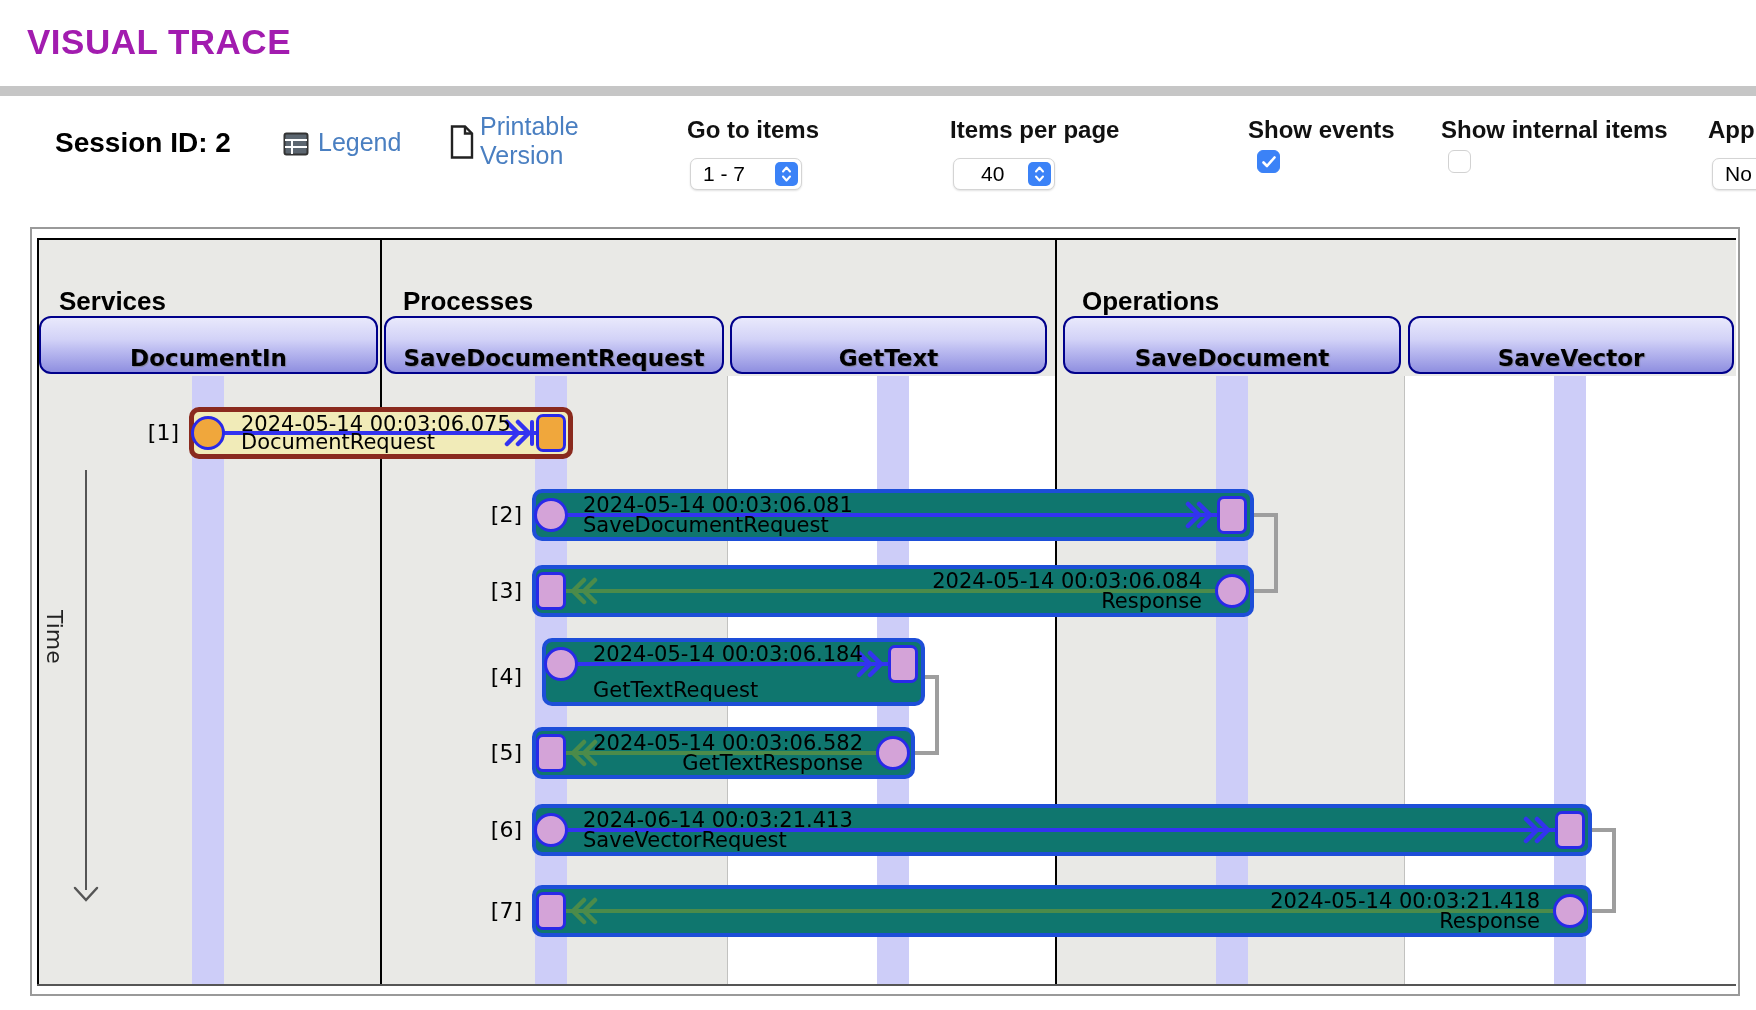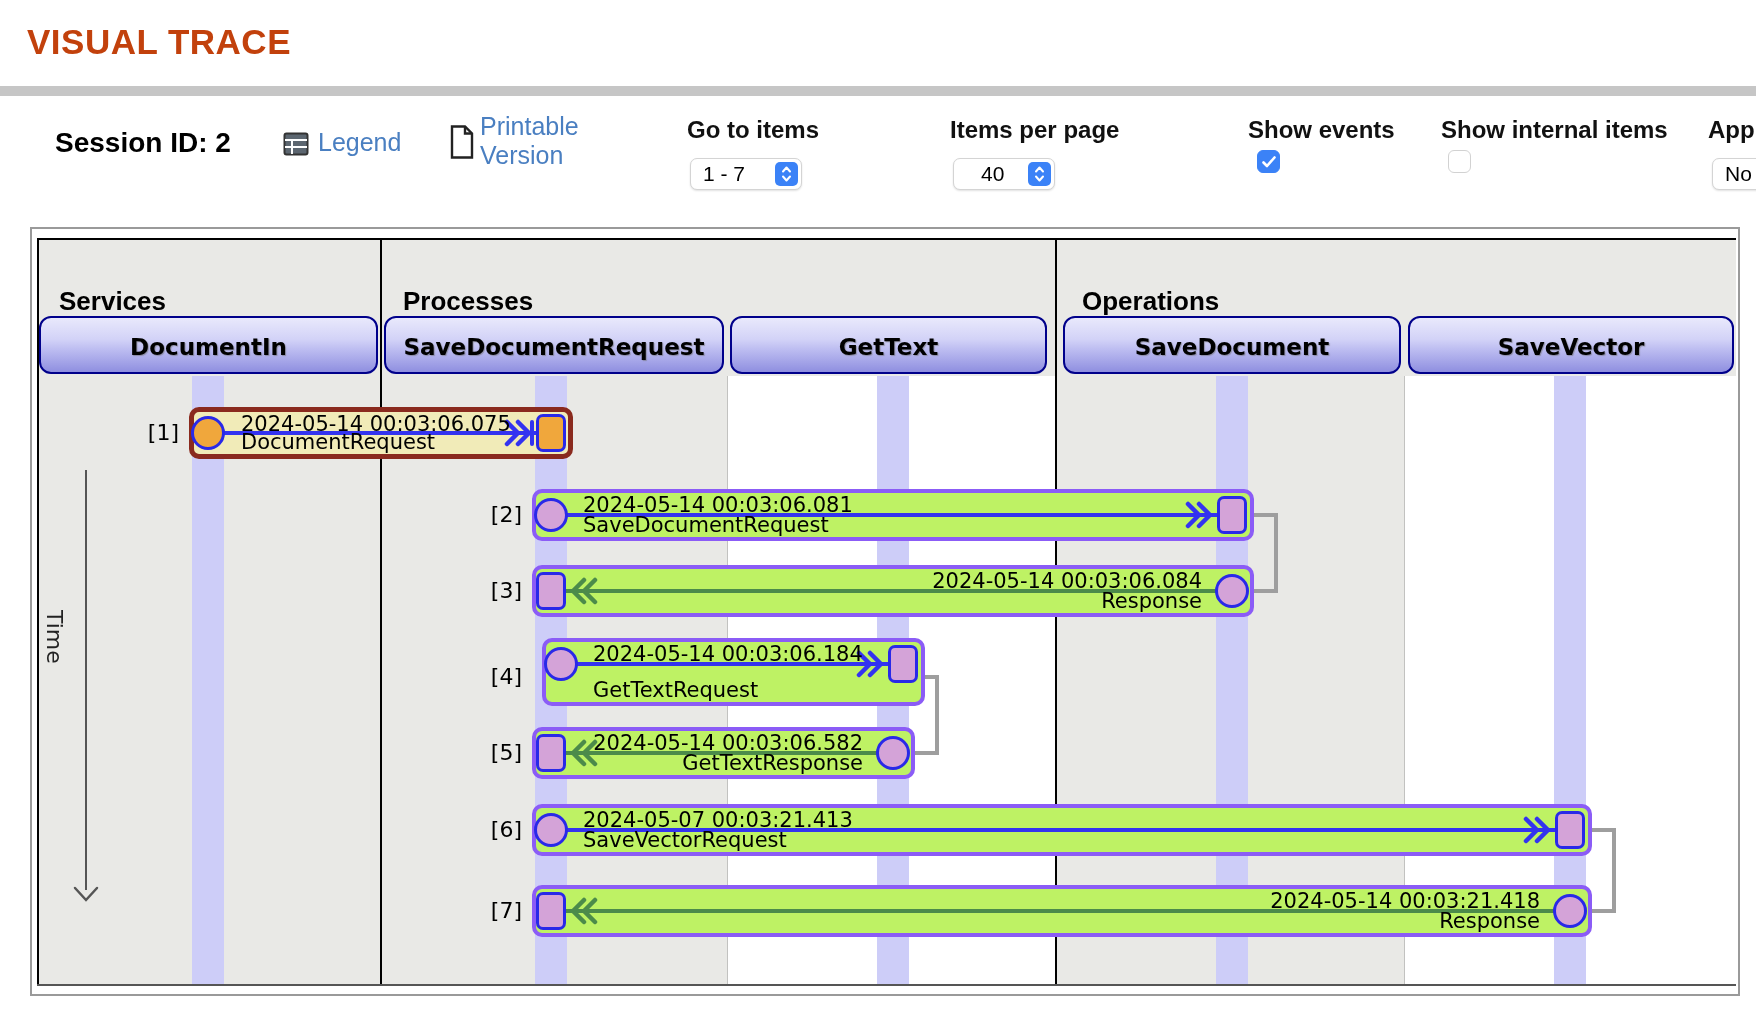--- a/index.html
+++ b/index.html
@@ -1,45 +1,45 @@
 <!DOCTYPE html>
 <html><head>
 <meta charset="utf-8">
 <style>
   html,body{margin:0;padding:0;}
   body{width:1756px;height:1010px;background:#ffffff;overflow:hidden;
        font-family:"Liberation Sans",sans-serif;position:relative;}
   .abs{position:absolute;}
   
-  #page-title{left:27px;top:22px;font-size:35px;font-weight:bold;letter-spacing:.5px;color:#c2410c;}
+  #page-title{left:27px;top:22px;font-size:35px;font-weight:bold;letter-spacing:.5px;color:#a21caf;}
   #title-divider{left:0;top:86px;width:1756px;height:10px;background:#c6c6c6;}
   #session-id{left:55px;top:127px;font-size:28px;font-weight:bold;color:#000;white-space:nowrap;}
   .link{color:#4a7fc1;font-size:25px;font-weight:500;cursor:pointer;white-space:nowrap;}
   .ctl-label{font-size:24px;font-weight:600;color:#111;white-space:nowrap;}
   
   .mac-select{display:flex;align-items:center;justify-content:space-between;background:#fff;
      border:1px solid #d4d4d4;border-radius:7px;box-shadow:0 1px 2px rgba(0,0,0,.12);
      padding:2px 3px 2px 12px;font-size:21px;color:#000;cursor:pointer;box-sizing:border-box;height:32px;}
   .mac-select .stepper{width:23px;height:24px;background:#3b82f7;border-radius:5px;margin-left:10px;
      display:flex;align-items:center;justify-content:center;flex:0 0 auto;}
   
   .mac-checkbox{width:23px;height:23px;border-radius:6px;background:#fff;border:1.5px solid #d2d2d2;
      box-sizing:border-box;cursor:pointer;display:flex;align-items:center;justify-content:center;}
   .mac-checkbox.on{background:#3b82f7;border-color:#3b82f7;}
   .mac-checkbox svg{display:none;}
   .mac-checkbox.on svg{display:block;}
   
   #diagram{left:0;top:0;width:1756px;height:1010px;font-family:"DejaVu Sans",sans-serif;}
   .pill{position:absolute;height:58px;border:2px solid #00008b;border-radius:12px;box-sizing:border-box;
      background:linear-gradient(180deg,#e9e9fc 0%,#d2d2f7 40%,#bdbdf1 58%,#8f8fe0 100%);
-     display:flex;align-items:flex-end;justify-content:center;padding-bottom:12px;
+     display:flex;align-items:flex-end;justify-content:center;padding-bottom:1px;
      font-size:23px;font-weight:bold;color:#000;text-shadow:1px 1px 1px rgba(110,110,110,.55);}
   .section-title{position:absolute;font-family:"Liberation Sans",sans-serif;
      font-size:26px;font-weight:bold;color:#000;}
-  .msg-row{position:absolute;background:#bef264;border:4px solid #8b5cf6;border-radius:10px;box-sizing:border-box;}
+  .msg-row{position:absolute;background:#0f766e;border:4px solid #1d4ed8;border-radius:10px;box-sizing:border-box;}
   .msg-row.hl{background:#f1ebb8;border:5px solid #8a2a1e;}
   .msg-date,.msg-name{position:absolute;font-size:21px;line-height:24px;color:#000;white-space:nowrap;}
   .msg-date{top:0;} .msg-name{bottom:0;}
   .row-index{position:absolute;font-size:22px;color:#000;text-align:right;}
   .ep-circle{position:absolute;width:28px;height:28px;border:3px solid #2929e8;border-radius:50%;box-sizing:content-box;}
   .ep-square{position:absolute;width:24px;height:32px;border:3px solid #2929e8;border-radius:7px;box-sizing:content-box;}
   .fill-plum{background:#d4a3d8;} .fill-orange{background:#f0a73c;}
   .time-label{position:absolute;writing-mode:vertical-rl;font-size:22px;color:#222;
      font-family:"DejaVu Sans",sans-serif;}
 </style>
@@ -205,21 +205,21 @@
     </div>
     <div class="row-index" style="position: absolute; left: 458px; top: 740px; width: 64px;">[5]</div>
     <div class="msg-row" style="position: absolute; left: 532px; top: 804px; width: 1060px; height: 52px;">
       <div style="position: absolute; left: 30px; top: 20px; width: 989px; height: 4px; background: rgb(51, 51, 240);"></div>
       <div class="ep-circle fill-plum" style="left: -2px; top: 5px;"></div>
       <div class="ep-square fill-plum" style="left: 1019px; top: 3px;"></div>
       <svg width="30" height="28" viewBox="0 0 30 28" style="position: absolute; left: 987px; top: 8px;">
         <path d="M3 3 L14 14 L3 25" fill="none" stroke="#3333f0" stroke-width="4.5" stroke-linecap="round" stroke-linejoin="round"></path>
                  <path d="M14 3 L25 14 L14 25" fill="none" stroke="#3333f0" stroke-width="4.5" stroke-linecap="round" stroke-linejoin="round"></path>
       </svg>
-      <div class="msg-date" style="left: 47px;">2024-05-07 00:03:21.413</div>
+      <div class="msg-date" style="left: 47px;">2024-06-14 00:03:21.413</div>
       <div class="msg-name" style="left: 47px;">SaveVectorRequest</div>
     </div>
     <div class="row-index" style="position: absolute; left: 458px; top: 817px; width: 64px;">[6]</div>
     <div class="msg-row" style="position: absolute; left: 532px; top: 885px; width: 1060px; height: 52px;">
       <div style="position: absolute; left: 30px; top: 20px; width: 989px; height: 4px; background: rgb(76, 139, 74);"></div>
       <div class="ep-square fill-plum" style="left: 0px; top: 3px;"></div>
       <div class="ep-circle fill-plum" style="left: 1017px; top: 5px;"></div>
       <svg width="30" height="28" viewBox="0 0 30 28" style="position: absolute; left: 32px; top: 8px;">
         <path d="M27 3 L16 14 L27 25" fill="none" stroke="#4c8b4a" stroke-width="4.5" stroke-linecap="round" stroke-linejoin="round"></path>
                  <path d="M16 3 L5 14 L16 25" fill="none" stroke="#4c8b4a" stroke-width="4.5" stroke-linecap="round" stroke-linejoin="round"></path>

